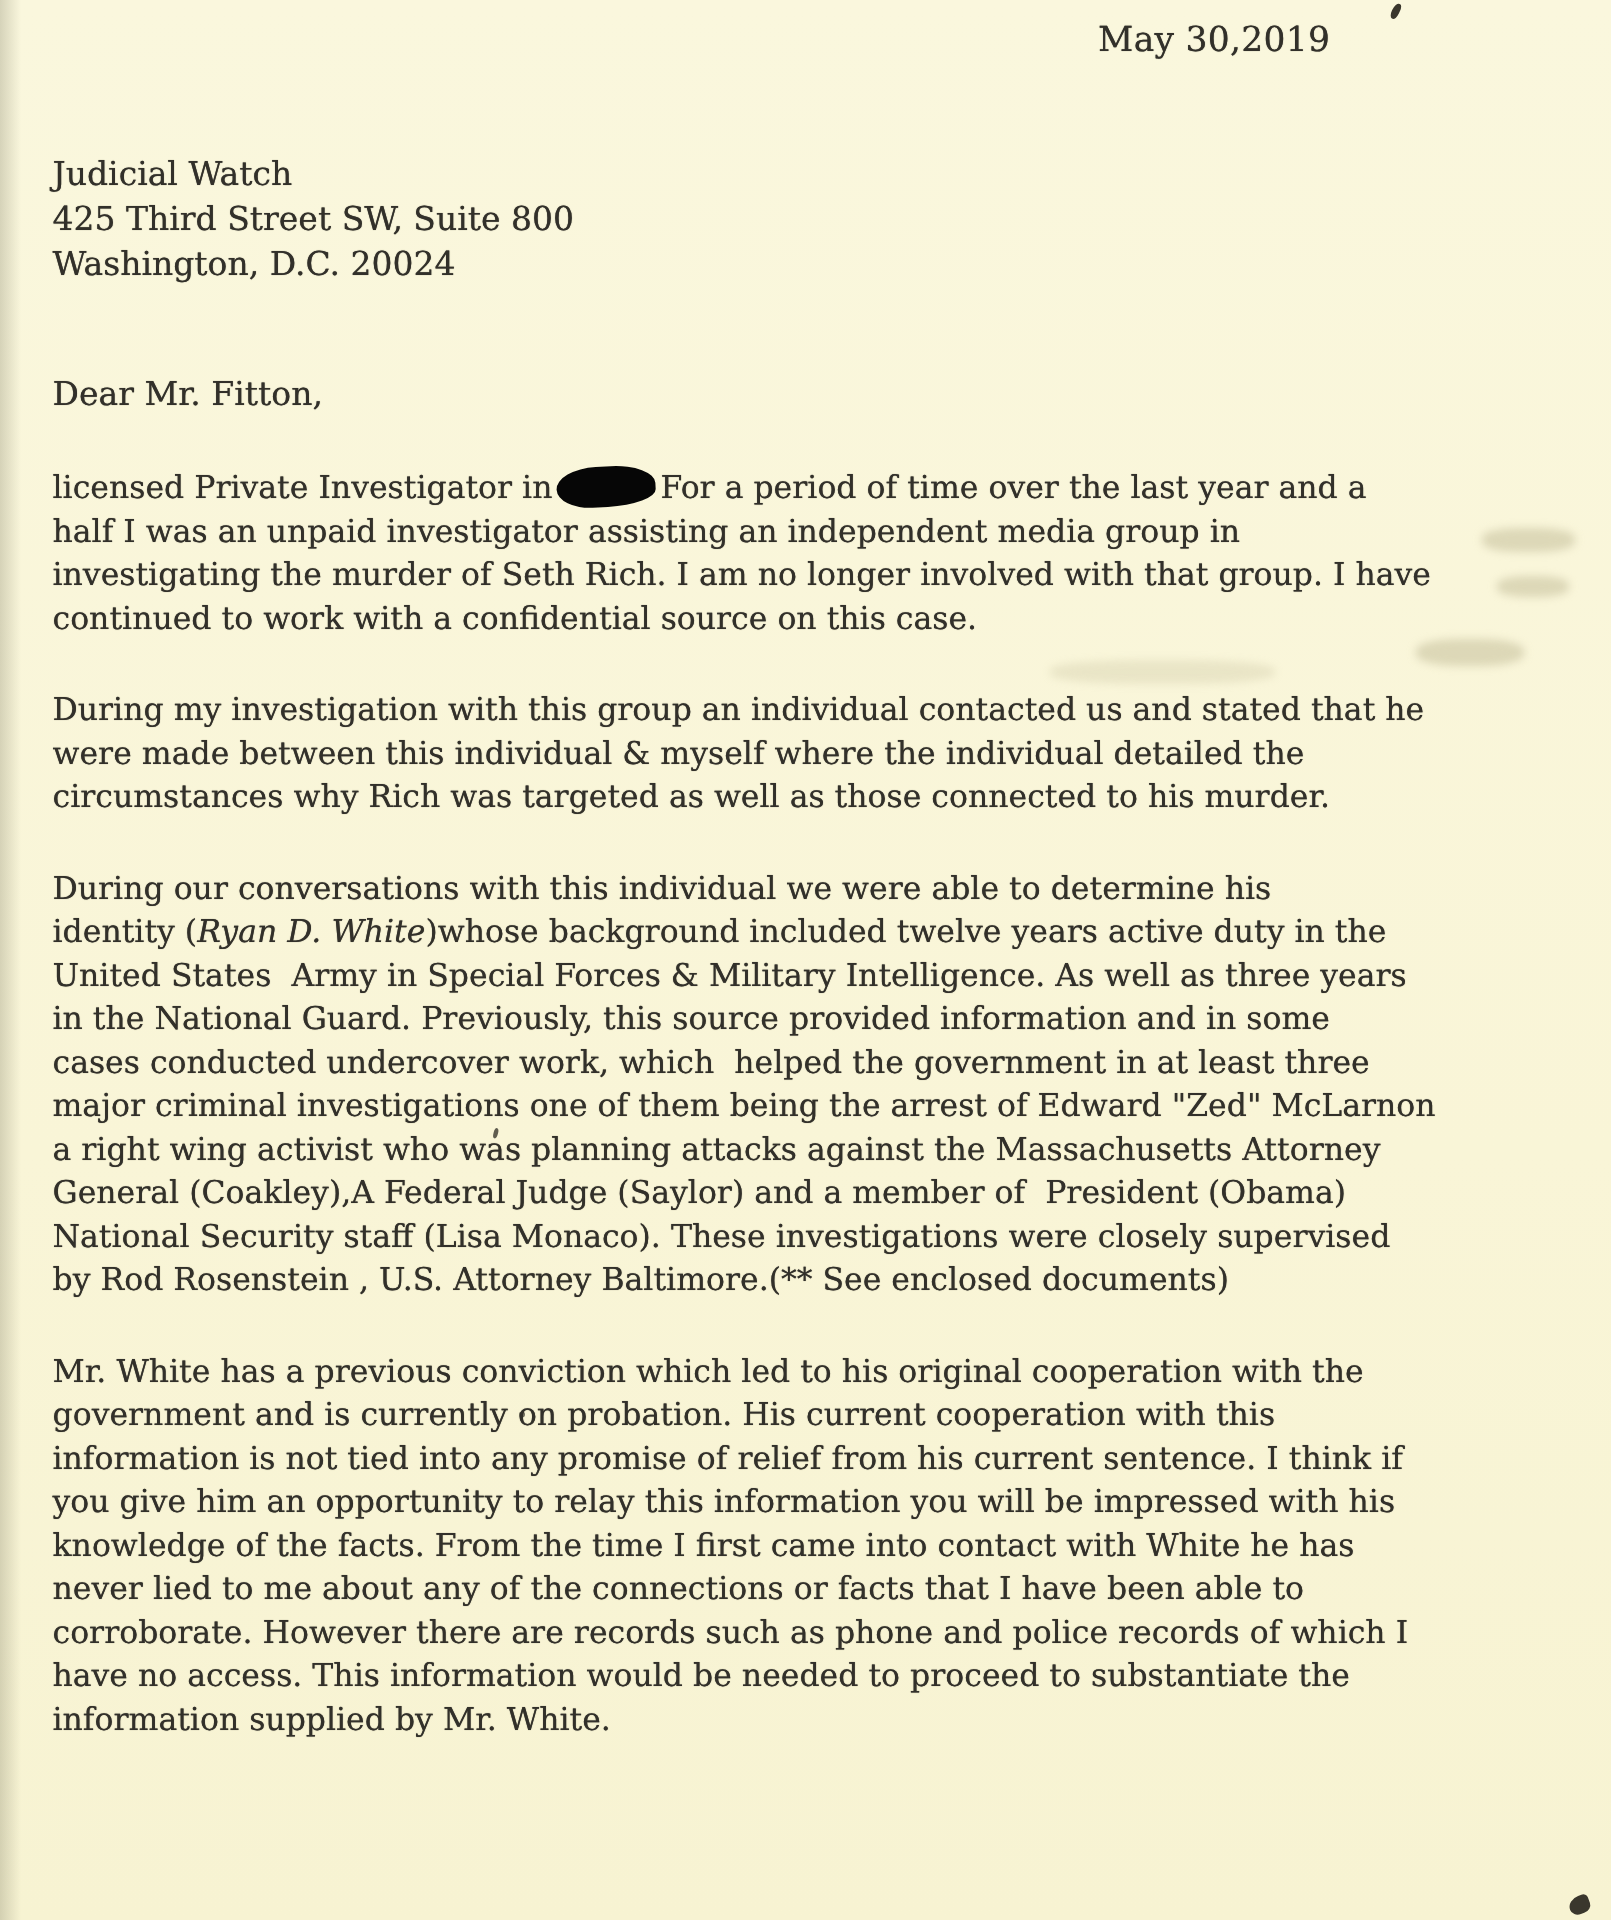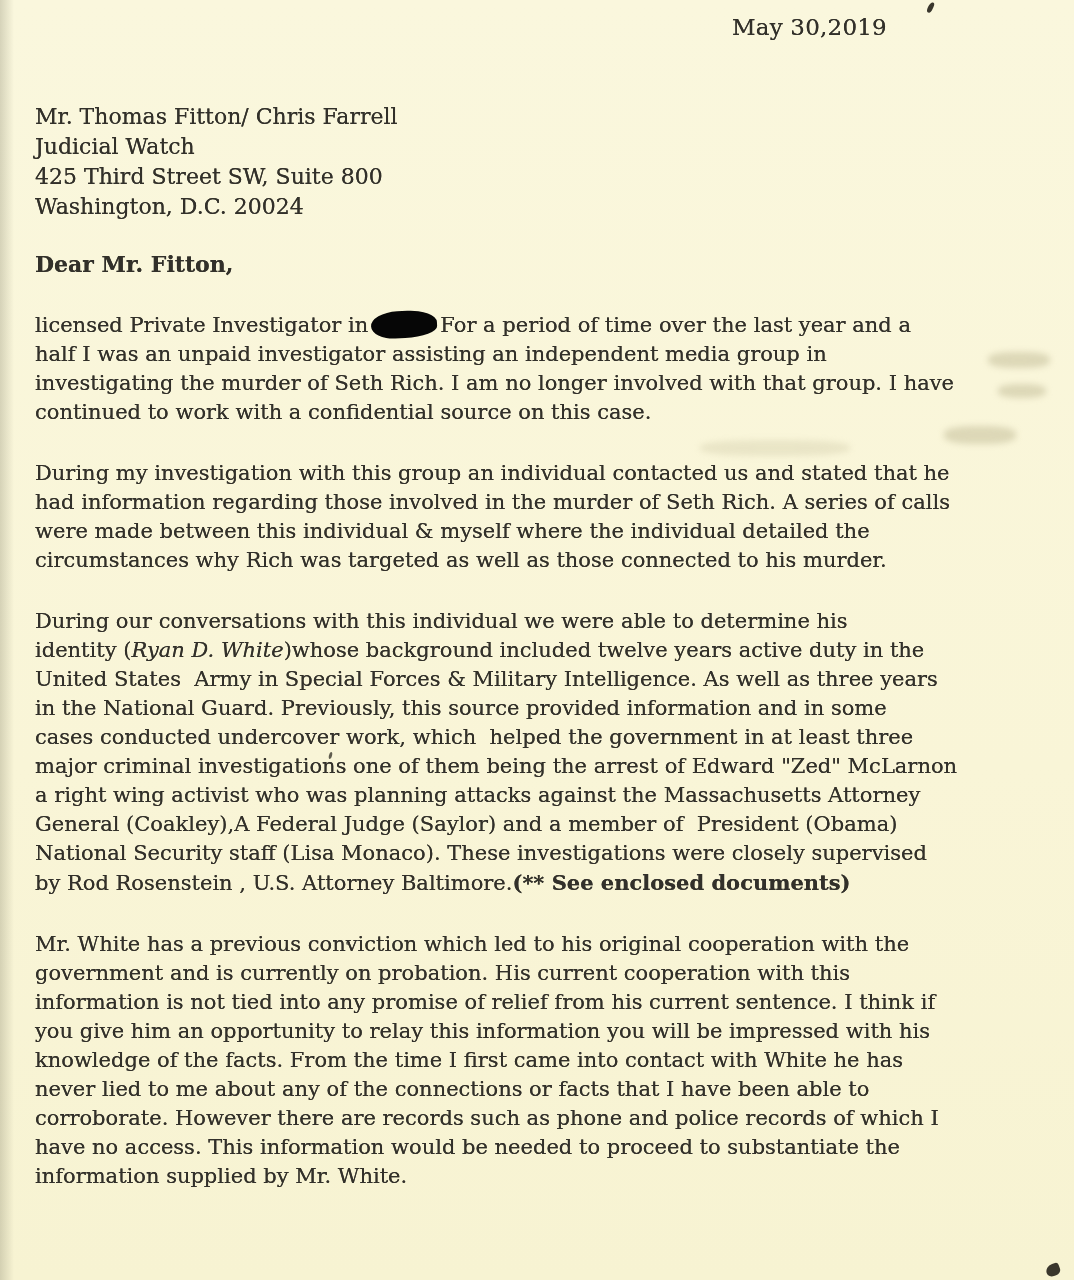--- a/index.html
+++ b/index.html
@@ -30,31 +30,30 @@
   }
   .recipient {
     position: absolute; left: 35px; top: 102px;
     font-size: 22px; line-height: 30px;
     text-shadow: 0 0 0.5px rgba(40,38,30,0.85);
   }
   .salutation {
     position: absolute; left: 35px; top: 251px;
     font-size: 22px;
     text-shadow: 0 0 0.5px rgba(40,38,30,0.85);
-    font-weight: bold;
   }
   .letter-body {
     position: absolute; left: 35px; top: 311px; width: 1020px;
     font-size: 21px; line-height: 29px;
     text-shadow: 0 0 0.5px rgba(40,38,30,0.85);
   }
   .paragraph { margin: 0 0 32px 0; }
   .line { white-space: pre; }
   .italic { font-style: italic; }
-  .bold { font-weight: bold; }
+  .bold { font-weight: normal; }
   .redaction {
     display: inline-block;
     background: #060606;
     vertical-align: middle;
     margin: -8px 3px -4px 3px;
   }
   .redaction.r0 { border-radius: 42% 58% 62% 38% / 75% 62% 42% 55%; transform: rotate(-2deg); }
   .redaction.r1 { border-radius: 55% 45% 50% 50% / 65% 70% 40% 45%; transform: rotate(2deg); }
   .redaction.r2 { border-radius: 48% 52% 58% 42% / 60% 55% 45% 58%; transform: rotate(-3deg); }
   
@@ -86,38 +85,36 @@
   <div class="smudge m3"></div>
   <div class="smudge m4"></div>
   <div class="speck k1"></div>
   <div class="speck k2"></div>
   <div class="speck k3"></div>
   <div class="speck k4"></div>
 
   <div class="date">May 30,2019</div>
 
   <div class="recipient">
-      <div class="line">Mr. Thomas Fitton/ Chris Farrell</div>
       <div class="line">Judicial Watch</div>
       <div class="line">425 Third Street SW, Suite 800</div>
       <div class="line">Washington, D.C. 20024</div>
     </div>
 
   <div class="salutation">Dear Mr. Fitton,</div>
 
   <div class="letter-body">
       <div class="paragraph">
         <div class="line"><span>licensed Private Investigator in</span><span class="redaction r2" style="width: 66px; height: 27px; background: rgb(6, 6, 6);"></span><span>For a period of time over the last year and a</span></div>
         <div class="line"><span>half I was an unpaid investigator assisting an independent media group in</span></div>
         <div class="line"><span>investigating the murder of Seth Rich. I am no longer involved with that group. I have</span></div>
         <div class="line"><span>continued to work with a confidential source on this case.</span></div>
       </div>
       <div class="paragraph">
         <div class="line"><span>During my investigation with this group an individual contacted us and stated that he</span></div>
-        <div class="line"><span>had information regarding those involved in the murder of Seth Rich. A series of calls</span></div>
         <div class="line"><span>were made between this individual &amp; myself where the individual detailed the</span></div>
         <div class="line"><span>circumstances why Rich was targeted as well as those connected to his murder.</span></div>
       </div>
       <div class="paragraph">
         <div class="line"><span>During our conversations with this individual we were able to determine his</span></div>
         <div class="line"><span>identity (</span><span class="italic">Ryan D. White</span><span>)whose background included twelve years active duty in the</span></div>
         <div class="line"><span>United States  Army in Special Forces &amp; Military Intelligence. As well as three years</span></div>
         <div class="line"><span>in the National Guard. Previously, this source provided information and in some</span></div>
         <div class="line"><span>cases conducted undercover work, which  helped the government in at least three</span></div>
         <div class="line"><span>major criminal investigations one of them being the arrest of Edward "Zed" McLarnon</span></div>

